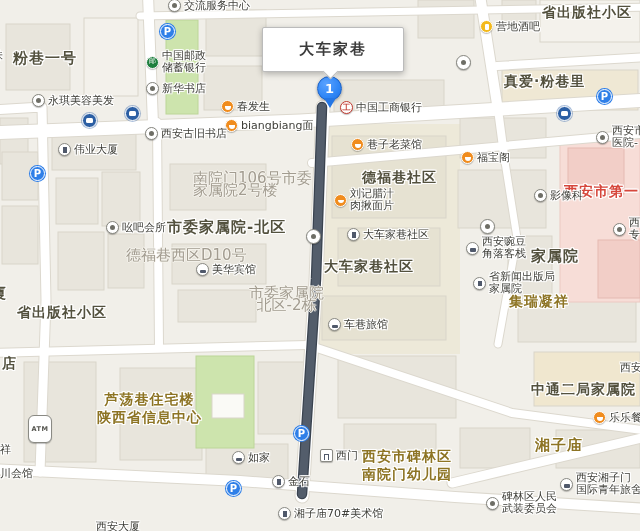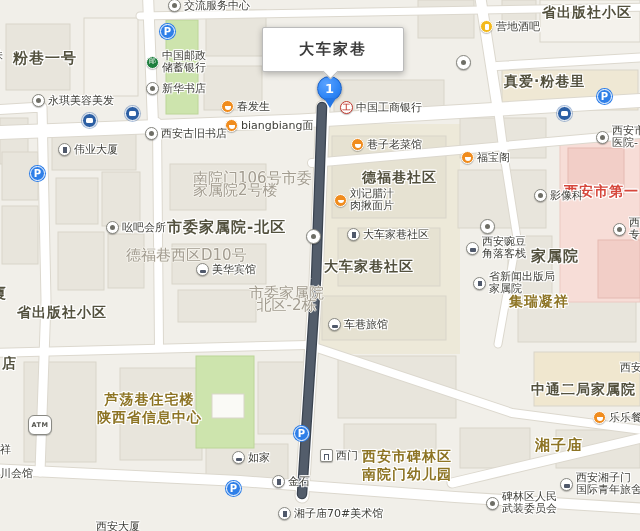--- a/index.html
+++ b/index.html
@@ -43,21 +43,21 @@
   .ic.bank-icbc::after{content:"工";position:absolute;left:0;right:0;top:50%;transform:translateY(-52%);
       color:#c23b31;font-size:8px;font-weight:bold;text-align:center;line-height:8px;}
   .ic.bank-psbc{background:#1e7f3e;border:1px solid #fff;}
   .ic.bank-psbc::after{content:"邮";position:absolute;left:0;right:0;top:50%;transform:translateY(-52%);
       color:#fff;font-size:7px;text-align:center;line-height:7px;}
   .ic.bus{background:#2c5fa4;border:1px solid #fff;box-shadow:0 0 0 1px rgba(44,95,164,.4);}
   .ic.bus::after{content:"";position:absolute;left:3px;top:3.5px;width:7px;height:5px;background:#fff;border-radius:1.5px;}
   .ic.parking{background:#2f7fe8;border:1px solid #fff;box-shadow:0 0 0 1px #2f7fe8;}
   .ic.parking::after{content:"P";position:absolute;left:0;right:0;top:50%;transform:translateY(-52%);
       color:#fff;font-size:10px;font-weight:bold;text-align:center;line-height:10px;}
-  .ic.atm{width:24px;height:20px;border-radius:6px;background:#fff;border:1px solid #8a8a84;
+  .ic.atm{width:24px;height:28px;border-radius:6px;background:#fff;border:1px solid #8a8a84;
       font-size:6.5px;color:#55554f;font-weight:bold;display:flex;align-items:center;justify-content:center;letter-spacing:.5px;}
   .icn{position:absolute;z-index:22;}
   
   .pin{position:absolute;left:317px;top:76px;width:25px;height:25px;border-radius:50%;
        background:radial-gradient(circle at 35% 30%,#5aa2ff,#2f86f6 60%,#1f6fdd);
        border:1px solid #1a5fc4;z-index:30;display:flex;align-items:center;justify-content:center;
        color:#fff;font-weight:bold;font-size:13px;box-shadow:0 1px 3px rgba(0,0,0,.35);box-sizing:border-box;}
   .pin::after{content:"";position:absolute;left:50%;top:21px;transform:translateX(-50%);
        border:6px solid transparent;border-top:10px solid #2576e4;border-bottom:0;}
   

